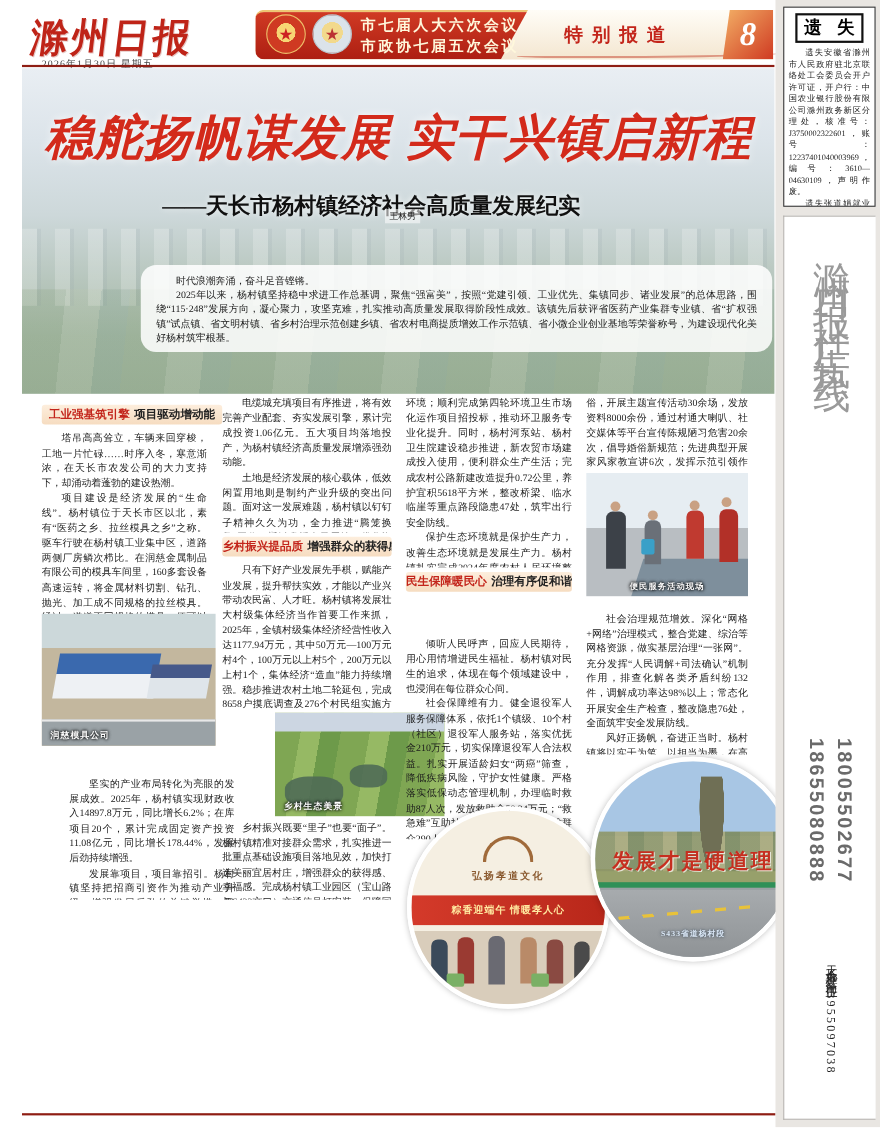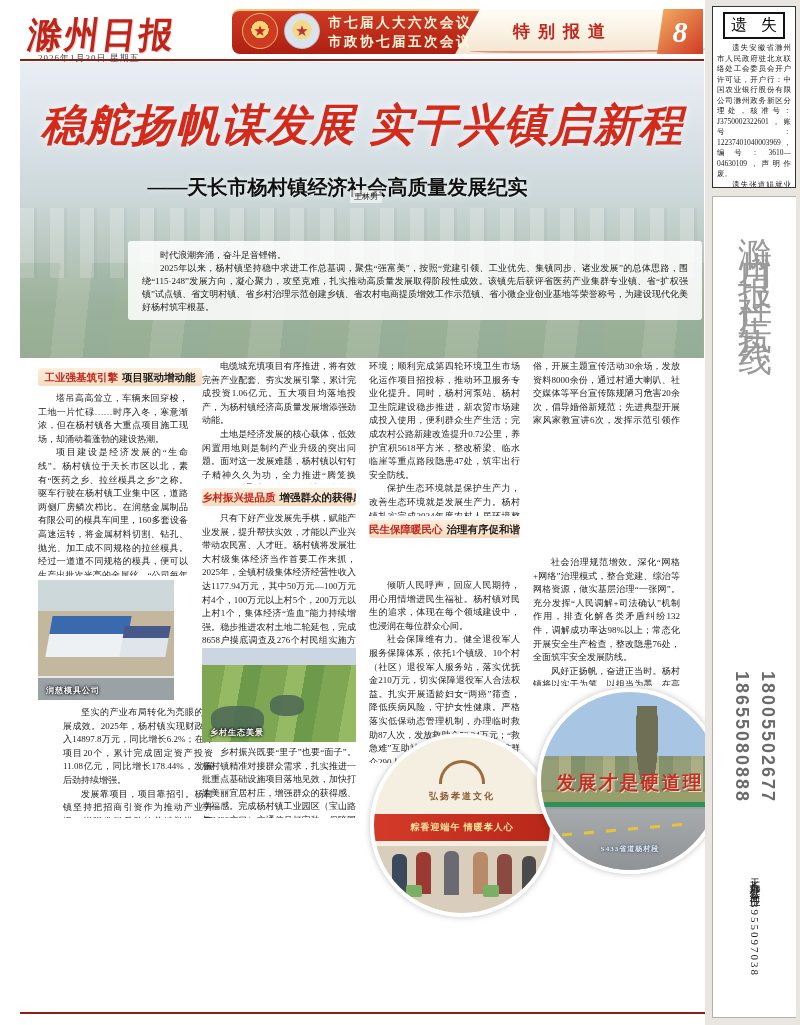--- a/index.html
+++ b/index.html
@@ -35,40 +35,40 @@
   .hero-town{left:0;bottom:80px;width:100%;height:70px;opacity:.35;
         background:repeating-linear-gradient(90deg,rgba(255,255,255,.6) 0 14px,rgba(140,155,165,.4) 14px 17px,rgba(255,255,255,0) 17px 30px);}
   .hero-fields{left:0;bottom:0;width:100%;height:95px;opacity:.5;
         background:repeating-linear-gradient(96deg,rgba(130,155,115,.4) 0 40px,rgba(190,200,170,.35) 40px 72px,rgba(110,145,125,.35) 72px 98px);}
   .headline{left:0;top:34px;width:684px;text-align:center;color:#d32a1b;font-weight:bold;font-size:44px;
             letter-spacing:1px;font-family:"Liberation Sans",sans-serif;text-shadow:0 0 8px rgba(255,255,255,.9);font-style:italic;}
   .subhead{left:0;top:112px;width:635px;text-align:center;color:#101010;font-weight:bold;font-size:20px;
            text-shadow:0 0 6px rgba(255,255,255,.9);}
   .byline{left:330px;top:128px;font-size:8px;color:#222;background:rgba(255,255,255,.55);padding:1px 4px;}
   .intro-card{left:108px;top:179px;width:574px;height:79px;background:rgba(255,255,255,.86);
-              border-radius:3px;padding:8px 14px;box-sizing:border-box;overflow:hidden;}
+              border-radius:14px;padding:8px 14px;box-sizing:border-box;overflow:hidden;}
   .intro-card p{margin:0;font-size:9px;line-height:13px;text-align:justify;color:#1a1a1a;text-indent:2em;}
   
   .t{font-size:9px;line-height:13.6px;text-align:justify;color:#1c1c1c;overflow:hidden;}
   .t p{margin:0;text-indent:2em;}
   .sec-hdr{height:18px;line-height:18px;text-align:center;border-radius:3px;white-space:nowrap;overflow:hidden;
            background:linear-gradient(180deg,#fdeedd,#f6dcc0);font-weight:bold;font-size:10.5px;
            font-family:"Liberation Sans",sans-serif;}
   .sec-hdr .r{color:#c3251b;margin-right:4px;}
   .sec-hdr .k{color:#222;}
   
   .ph{overflow:hidden;}
   .cap{position:absolute;color:#fff;font-size:8px;font-weight:bold;text-shadow:0 0 3px #000,0 0 3px #000;letter-spacing:1px;}
   .ph1{background:linear-gradient(180deg,#ccd8da 0 26%,#c3b79e 26% 100%);}
   .ph1 .b1{position:absolute;left:8%;top:30%;width:58%;height:34%;transform:skewX(-10deg);
            background:linear-gradient(180deg,#3a69ae 0 45%,#eef1f4 45% 100%);}
   .ph1 .b2{position:absolute;left:62%;top:38%;width:34%;height:26%;transform:skewX(-10deg);
            background:linear-gradient(180deg,#46598a 0 40%,#dfe5ea 40% 100%);}
   .ph1 .rd{position:absolute;left:0;bottom:0;width:100%;height:18%;background:#9aa2a6;border-top:2px solid #e8e8e8;}
-  .ph2{background:repeating-linear-gradient(100deg,#7fa653 0 26px,#96b964 26px 44px,#6d9a4a 44px 62px);}
+  .ph2{background:repeating-linear-gradient(100deg,#7fa653 0 26px,#96b964 26px 44px,#6d9a4a 44px 62px);margin-left:48px;}
   .ph2 .sky{position:absolute;left:0;top:0;width:100%;height:18%;background:#ccd6e2;}
   .ph2 .pond{position:absolute;background:#4f6b55;border-radius:40%;opacity:.9;}
   .ph3{background:linear-gradient(180deg,#e6edf2 0 45%,#b9bec2 45% 100%);}
   .fig{position:absolute;border-radius:6px 6px 0 0;}
   .head{position:absolute;width:9px;height:9px;border-radius:50%;background:#c9a183;}
   .ph3 .table{position:absolute;right:0;bottom:0;width:72%;height:30%;background:#7e8f9c;transform:skewX(-18deg);transform-origin:bottom;}
   .ph3 .bag{position:absolute;left:34%;bottom:34%;width:12px;height:14px;background:#3aa0c8;border-radius:2px;}
   
   .circle{border-radius:50%;border:4px solid #fff;overflow:hidden;box-shadow:0 0 6px rgba(0,0,0,.25);}
   .c1{background:linear-gradient(180deg,#f5efe2 0 62%,#d9cdbb 62% 100%);}
@@ -101,21 +101,21 @@
   .bp-road{position:absolute;height:3px;background:rgba(240,240,238,.85);}
   .bp-haze{position:absolute;left:0;top:0;width:100%;height:32%;
       background:linear-gradient(180deg,rgba(222,230,235,.95),rgba(222,230,235,0));}
   .bp-cap{position:absolute;left:26px;top:58%;color:#3c4a42;font-weight:bold;font-size:9px;letter-spacing:3px;}
   .bottom-rule{left:20px;top:1012px;width:685px;height:2px;background:#8e1d13;}
   
   .side{left:705px;top:0;width:95px;height:1025px;background:#e9e6e2;}
   .lost-box{left:712px;top:6px;width:84px;height:182px;background:#fff;border:1px solid #333;
             padding:4px;box-sizing:border-box;overflow:hidden;}
   .lost-title{width:62px;margin:1px auto 4px;border:2px solid #111;text-align:center;font-size:16px;
-            font-weight:normal;letter-spacing:5px;padding:1px 0 1px 5px;box-sizing:border-box;}
+            font-weight:bold;letter-spacing:5px;padding:1px 0 1px 5px;box-sizing:border-box;}
   .lost-box p{margin:0;font-size:7.5px;line-height:10.5px;text-align:justify;text-indent:2em;color:#222;}
   .ad-panel{left:712px;top:196px;width:84px;height:822px;background:#fff;border:1px solid #b5b2ae;
             border-right:none;box-sizing:border-box;overflow:hidden;}
   .hotline{position:absolute;left:50%;top:14px;transform:translateX(-50%);writing-mode:vertical-rl;
            color:#9a9a9a;font-size:34px;letter-spacing:13px;height:452px;}
   .phones{position:absolute;left:50%;top:474px;transform:translateX(-50%);display:flex;gap:5px;}
   .phones div{writing-mode:vertical-lr;font-family:"Liberation Sans",sans-serif;font-weight:bold;
            font-size:18px;color:#6a6a6a;letter-spacing:2px;height:190px;}
   .contact{position:absolute;left:50%;top:672px;transform:translateX(-50%);writing-mode:vertical-rl;
            font-size:11px;color:#222;letter-spacing:2px;height:340px;}
@@ -151,24 +151,24 @@
     <div class="abs intro-card">
       <p>时代浪潮奔涌，奋斗足音铿锵。</p>
       <p>2025年以来，杨村镇坚持稳中求进工作总基调，聚焦“强富美”，按照“党建引领、工业优先、集镇同步、诸业发展”的总体思路，围绕“115·248”发展方向，凝心聚力，攻坚克难，扎实推动高质量发展取得阶段性成效。该镇先后获评省医药产业集群专业镇、省“扩权强镇”试点镇、省文明村镇、省乡村治理示范创建乡镇、省农村电商提质增效工作示范镇、省小微企业创业基地等荣誉称号，为建设现代化美好杨村筑牢根基。</p>
     </div>
   </div>
 
   <div class="abs sec-hdr" style="left:38px;top:368px;width:164px;">
     <span class="r">工业强基筑引擎</span><span class="k">项目驱动增动能</span>
   </div>
   <div class="abs t" style="left:38px;top:392px;width:150px;height:184px;">
-    <p>塔吊高高耸立，车辆来回穿梭，工地一片忙碌……时序入冬，寒意渐浓，但在杨村镇各大重点项目施工现场，却涌动着蓬勃的建设热潮。</p>
+    <p>塔吊高高耸立，车辆来回穿梭，工地一片忙碌……时序入冬，寒意渐浓，在天长市农发公司的大力支持下，却涌动着蓬勃的建设热潮。</p>
     <p>项目建设是经济发展的“生命线”。杨村镇位于天长市区以北，素有“医药之乡、拉丝模具之乡”之称。驱车行驶在杨村镇工业集中区，道路两侧厂房鳞次栉比。在润慈金属制品有限公司的模具车间里，160多套设备高速运转，将金属材料切割、钻孔、抛光、加工成不同规格的拉丝模具。经过一道道不同规格的模具，便可以生产出批次光亮的金属丝。“公司每年生产不锈钢丝2万吨，产品30%出口欧美，靠的就是‘专而精’的技术。”董事长柏福林介绍，润慈金属成立于2006年，已实现从模具到合金丝加工的全环节生产。</p>
   </div>
-  <div class="abs ph ph1" style="left:38px;top:580px;width:136px;height:120px;">
+  <div class="abs ph ph1" style="left:38px;top:558px;width:158px;height:120px;">
     <div class="b1"></div>
     <div class="b2"></div>
     <div class="rd"></div>
     <div class="cap" style="left:8px;bottom:4px;">润慈模具公司</div>
   </div>
   <div class="abs t" style="left:38px;top:706px;width:150px;height:112px;margin-left:25px;">
     <p>坚实的产业布局转化为亮眼的发展成效。2025年，杨村镇实现财政收入14897.8万元，同比增长6.2%；在库项目20个，累计完成固定资产投资11.08亿元，同比增长178.44%，发展后劲持续增强。</p>
     <p>发展靠项目，项目靠招引。杨村镇坚持把招商引资作为推动产业升级、增强发展后劲的关键举措，聚焦“补链强链”精准发力，不断优化招商环境，创新招商方式，锻造招商新优势，为镇域经济发展注入源源不断的新鲜血液。全镇新签约铝业铝合金制品、中顿铜丝铜合金丝等亿元以上项目5个，总投资16.86亿元，其中，铂盛年产30000吨铝合金制品项目投资7.6亿元，中顿年产50000吨铜丝、铜合金丝项目投资1.6亿元，已全部建成投产。</p>
   </div>
 
@@ -199,20 +199,33 @@
   <div class="abs sec-hdr" style="left:369px;top:520px;width:151px;">
     <span class="r">民生保障暖民心</span><span class="k">治理有序促和谐</span>
   </div>
   <div class="abs t" style="left:369px;top:544px;width:151px;height:184px;margin-top:35px;">
     <p>倾听人民呼声，回应人民期待，用心用情增进民生福祉。杨村镇对民生的追求，体现在每个领域建设中，也浸润在每位群众心间。</p>
     <p>社会保障维有力。健全退役军人服务保障体系，依托1个镇级、10个村（社区）退役军人服务站，落实优抚金210万元，切实保障退役军人合法权益。扎实开展适龄妇女“两癌”筛查，降低疾病风险，守护女性健康。严格落实低保动态管理机制，办理临时救助87人次，发放救助金59.34万元；“救急难”互助社新筹集资金，帮扶困难群众290人次，发放救助金11.43万元。建立健全特殊困难老人补贴动态管理数据库，发放高龄补贴11.11万元，为全镇特殊困难老人、失能失智老人以及其他困难老人发放补贴23.6万元；精准发放“两残补贴”，让困难群体感受到党和政府的温暖。</p>
   </div>
 
   <div class="abs t" style="left:533px;top:360px;width:147px;height:66px;">
     <p style="text-indent:0;">俗，开展主题宣传活动30余场，发放资料8000余份，通过村通大喇叭、社交媒体等平台宣传陈规陋习危害20余次，倡导婚俗新规范；先进典型开展家风家教宣讲6次，发挥示范引领作用。完善农家书屋管理，开展各类阅读活动32场次，惠及群众800余人次，营造浓厚乡村文化氛围。</p>
+  </div>
+  <div class="abs ph ph3" style="left:533px;top:430px;width:147px;height:112px;">
+    <div class="table"></div>
+    <div class="fig" style="left:12%;bottom:22%;width:18px;height:52px;background:#3c4148;"></div>
+    <div class="head" style="left:15%;bottom:69%;"></div>
+    <div class="fig" style="left:36%;bottom:26%;width:15px;height:40px;background:#6a7078;"></div>
+    <div class="head" style="left:38%;bottom:62%;"></div>
+    <div class="fig" style="left:62%;bottom:30%;width:16px;height:44px;background:#c03a30;"></div>
+    <div class="head" style="left:64%;bottom:70%;"></div>
+    <div class="fig" style="left:82%;bottom:28%;width:17px;height:48px;background:#b23028;"></div>
+    <div class="head" style="left:84%;bottom:72%;"></div>
+    <div class="bag"></div>
+    <div class="cap" style="left:0;right:0;bottom:4px;text-align:center;font-size:7.5px;">便民服务活动现场</div>
   </div>
   <div class="abs t" style="left:533px;top:556px;width:147px;height:130px;">
     <p>社会治理规范增效。深化“网格+网络”治理模式，整合党建、综治等网格资源，做实基层治理“一张网”。充分发挥“人民调解+司法确认”机制作用，排查化解各类矛盾纠纷132件，调解成功率达98%以上；常态化开展安全生产检查，整改隐患76处，全面筑牢安全发展防线。</p>
     <p>风好正扬帆，奋进正当时。杨村镇将以实干为笔、以担当为墨，在高质量发展的新征程上稳舵扬帆、逐浪前行，奋力谱写现代化美好杨村建设新篇章。</p>
   </div>
 
   <div class="abs bottom-rule"></div>
 
   <div class="abs circle c1" style="left:370px;top:733px;width:176px;height:176px;">
     <div class="arc"></div>

